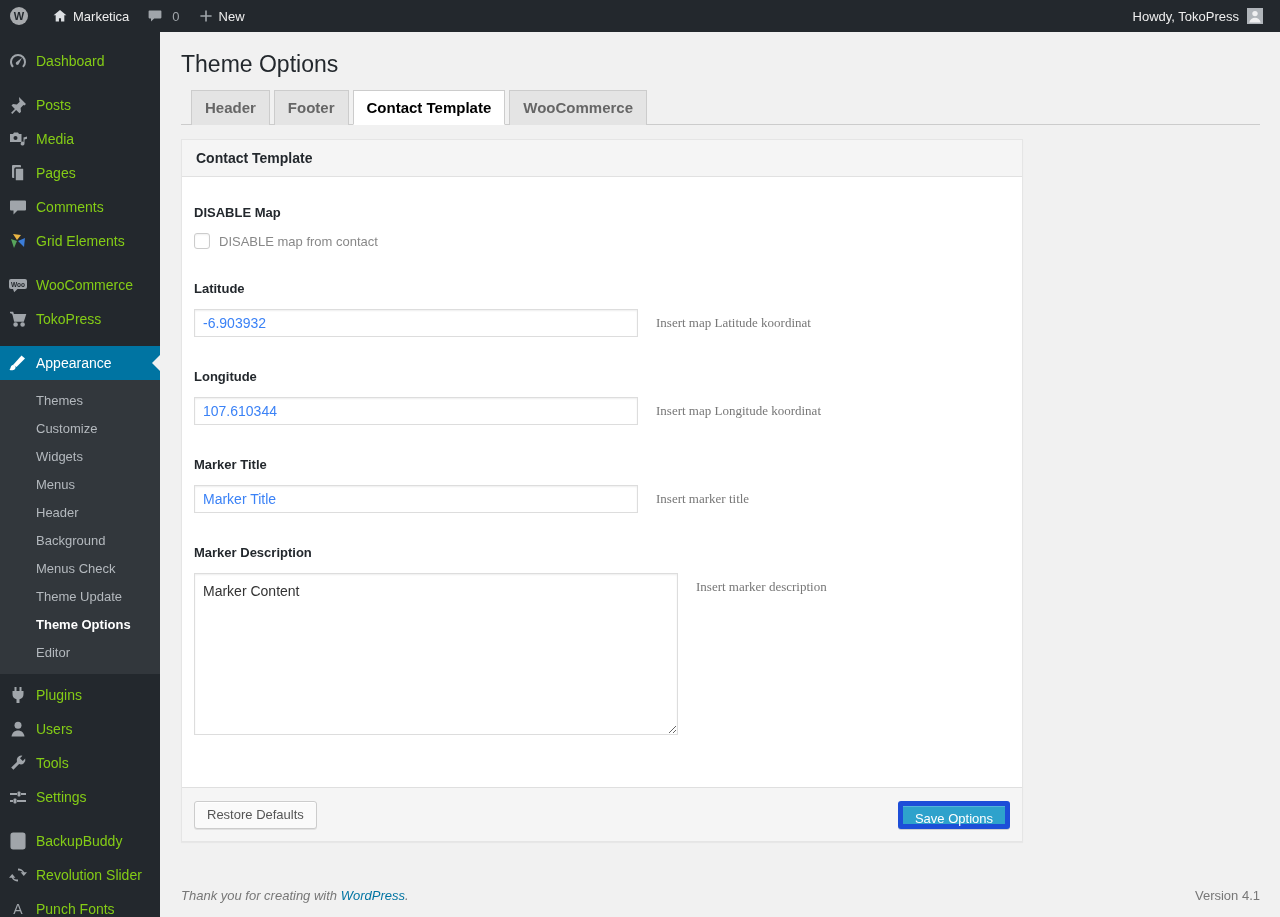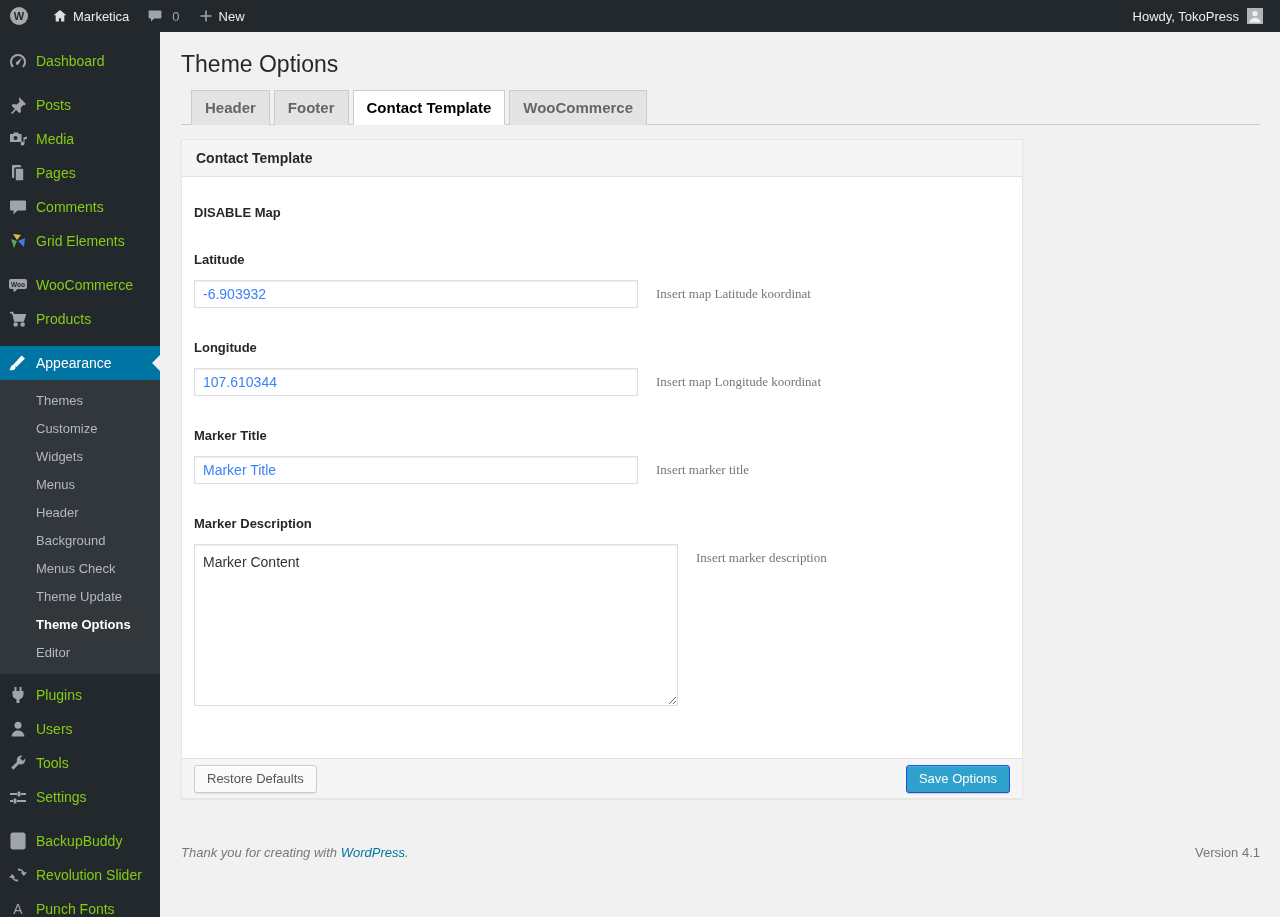--- a/index.html
+++ b/index.html
@@ -88,33 +88,33 @@
   }
   textarea.text-area {
     width:484px; height:162px; border:1px solid #ddd; background:#fff;
     padding:8px; font-size:14px; color:#333; line-height:1.4;
     box-shadow:inset 0 1px 2px rgba(0,0,0,.07);
     font-family:"Liberation Sans","DejaVu Sans",sans-serif; resize:both;
   }
   .hint { margin-left:18px; padding-top:6px; font-size:13px; color:#777;font-family:Liberation Serif, serif; }
   .panel-footer {
     background:#f5f5f5; border-top:1px solid #dfdfdf; padding:14px 12px;
-    display:flex; align-items:center; justify-content:space-between; height:40px;
+    display:flex; align-items:center; justify-content:space-between; height:54px;
   }
   .btn {
     display:inline-block; height:28px; line-height:26px; padding:0 12px;
     font-size:13px; border-radius:3px; cursor:pointer;
     font-family:"Liberation Sans","DejaVu Sans",sans-serif;
   }
   .btn-secondary {
     background:#fafafa; border:1px solid #ccc; color:#555;
     box-shadow:inset 0 1px 0 #fff, 0 1px 0 rgba(0,0,0,.08);
   }
   .btn-primary {
-    background:#2ea2cc; border:1px solid #1d4ed8; color:#fff;
+    background:#2ea2cc; border:5px solid #1d4ed8; color:#fff;
     box-shadow:inset 0 1px 0 rgba(120,200,230,.5), 0 1px 0 rgba(0,0,0,.15);
     margin-left:24px;
   }
   
   .page-footer {
     display:flex; justify-content:space-between; align-items:center;
     padding:46px 20px 16px 21px; color:#777; font-size:13px;
   }
   .thanks { font-style:italic; color:#777; }
   .thanks a { color:#0074a2; text-decoration:none; cursor:pointer; }
@@ -250,21 +250,21 @@
   </a>
 
   <a class="menu-item">
     <span class="mi-icon">
       <svg viewBox="0 0 20 20" fill="none" stroke="#a0a5aa" stroke-width="1.6">
           <path d="M2 3.5h2.6l.7 2.2m0 0L6.8 12h8.4l2-6.3z"></path>
           <circle cx="7.6" cy="15.5" r="1.5"></circle>
           <circle cx="14.6" cy="15.5" r="1.5"></circle>
         </svg>
     </span>
-    <span class="mi-label">Products</span>
+    <span class="mi-label">TokoPress</span>
   </a>
 
   <div class="menu-gap"></div>
 
   <a class="menu-item active">
     <span class="mi-icon">
       <svg viewBox="0 0 20 20">
           <path d="M5 12L13.5 2.5l3.5 3L8.5 14z"></path>
           <path d="M6.8 16.2c-1.6 1.5-3.8 1.3-5.4.6 1-.9 1-2.1 1.6-3.4.7-1.5 2.5-2 3.7-.9 1.2 1.1 1.2 2.7.1 3.7z"></path>
         </svg>
@@ -374,20 +374,24 @@
       <a class="nav-tab">WooCommerce</a>
     </div>
 
     <div class="panel">
       <div class="panel-header">Contact Template</div>
 
       <div class="panel-body">
 
         <div class="form-group">
           <span class="form-label">DISABLE Map</span>
+          <div class="checkbox-row">
+            <input type="checkbox" style="">
+            <span class="checkbox-label">DISABLE map from contact</span>
+          </div>
         </div>
 
         <div class="form-group">
           <span class="form-label">Latitude</span>
           <div class="control-row">
             <input type="text" class="text-input" value="-6.903932" style="">
             <span class="hint">Insert map Latitude koordinat</span>
           </div>
         </div>
 

